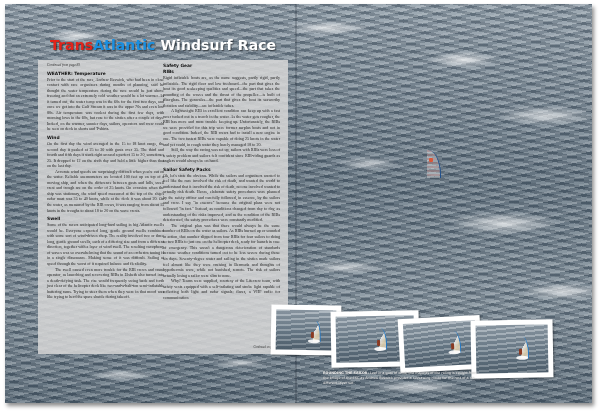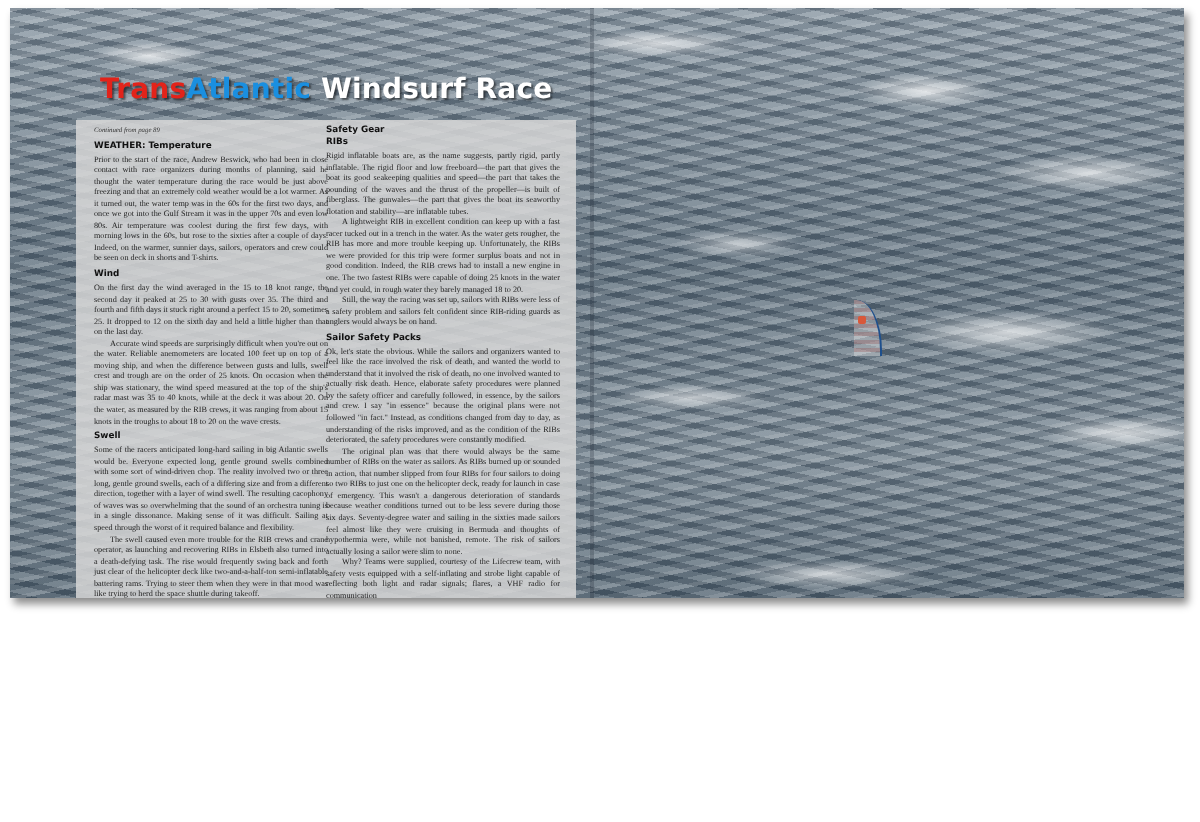--- a/index.html
+++ b/index.html
@@ -1,20 +1,20 @@
 <!DOCTYPE html>
 <html><head>
   <meta charset="utf-8">
   <style>
     * { margin: 0; padding: 0; box-sizing: border-box; }
     html, body { width: 600px; height: 411px; overflow: hidden; background: #ffffff; }
     body { position: relative; font-family: "Liberation Serif", serif; }
 
     .spread {
-      position: absolute; left: 5px; top: 4px; width: 587px; height: 295px;
+      position: absolute; left: 5px; top: 4px; width: 587px; height: 399px;
       box-shadow: 2px 3px 4px rgba(0,0,0,0.45);
       overflow: hidden;
       background-color: #6d7c88;
       background-image:
         radial-gradient(ellipse 40px 9px at 12% 8%, rgba(255,255,255,0.75), transparent 70%),
         radial-gradient(ellipse 60px 10px at 55% 6%, rgba(255,255,255,0.7), transparent 70%),
         radial-gradient(ellipse 50px 12px at 78% 14%, rgba(255,255,255,0.75), transparent 70%),
         radial-gradient(ellipse 70px 14px at 92% 28%, rgba(255,255,255,0.65), transparent 70%),
         radial-gradient(ellipse 45px 10px at 62% 40%, rgba(255,255,255,0.55), transparent 70%),
         radial-gradient(ellipse 80px 16px at 85% 55%, rgba(255,255,255,0.7), transparent 70%),

